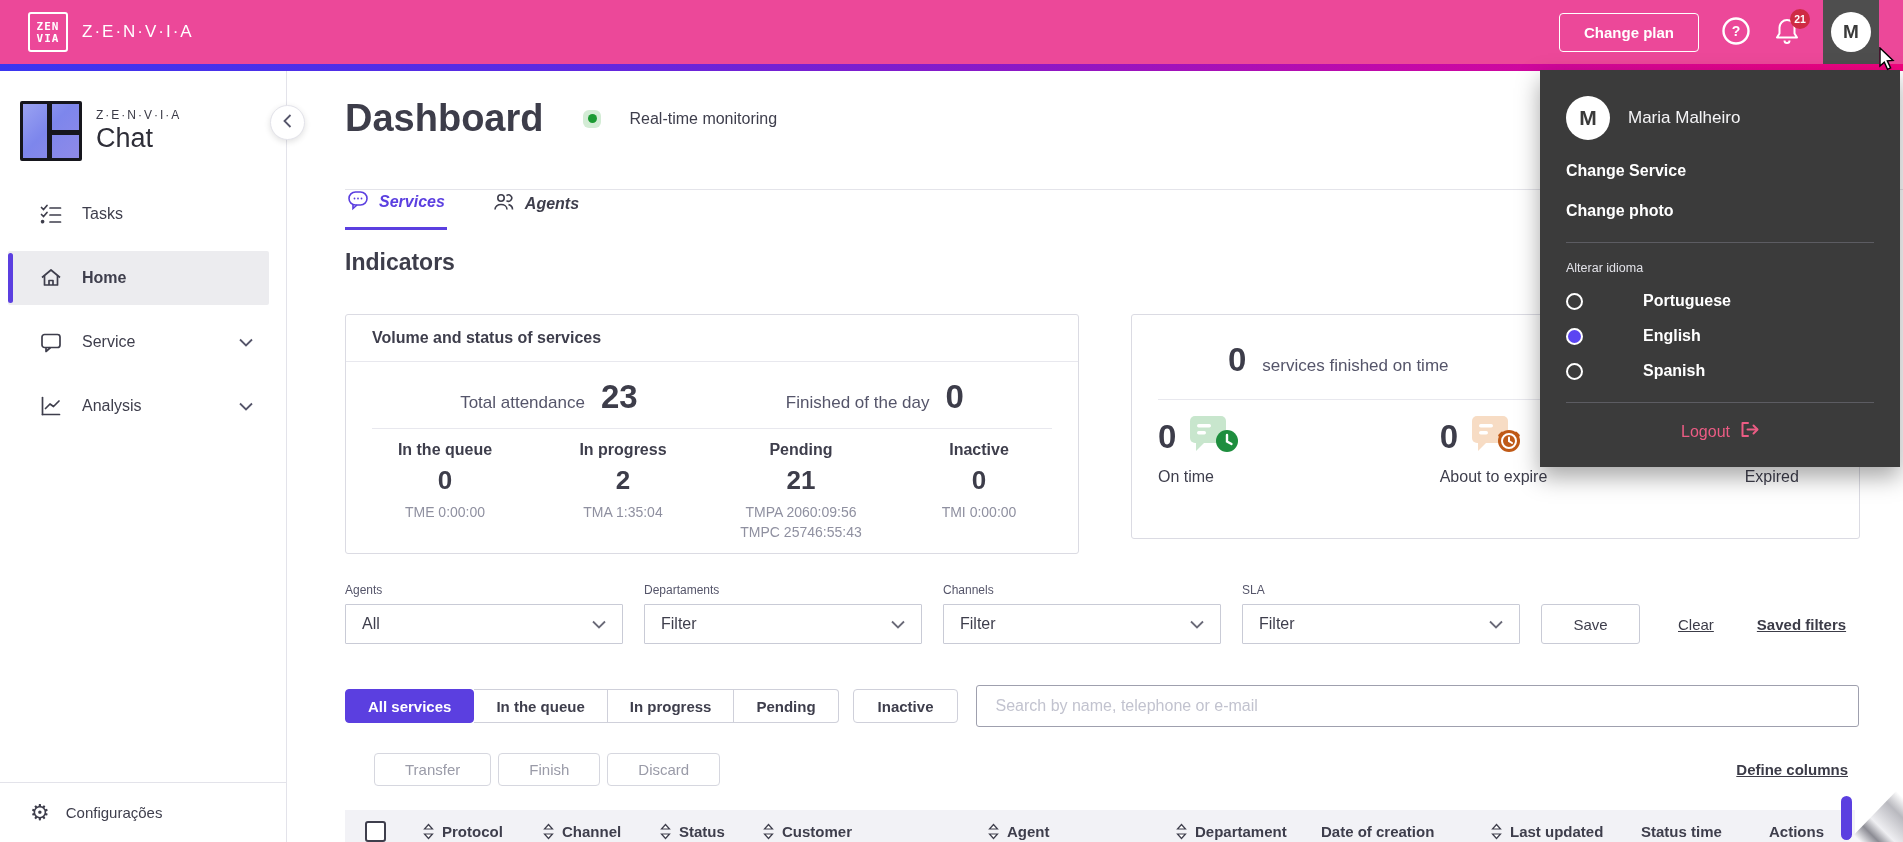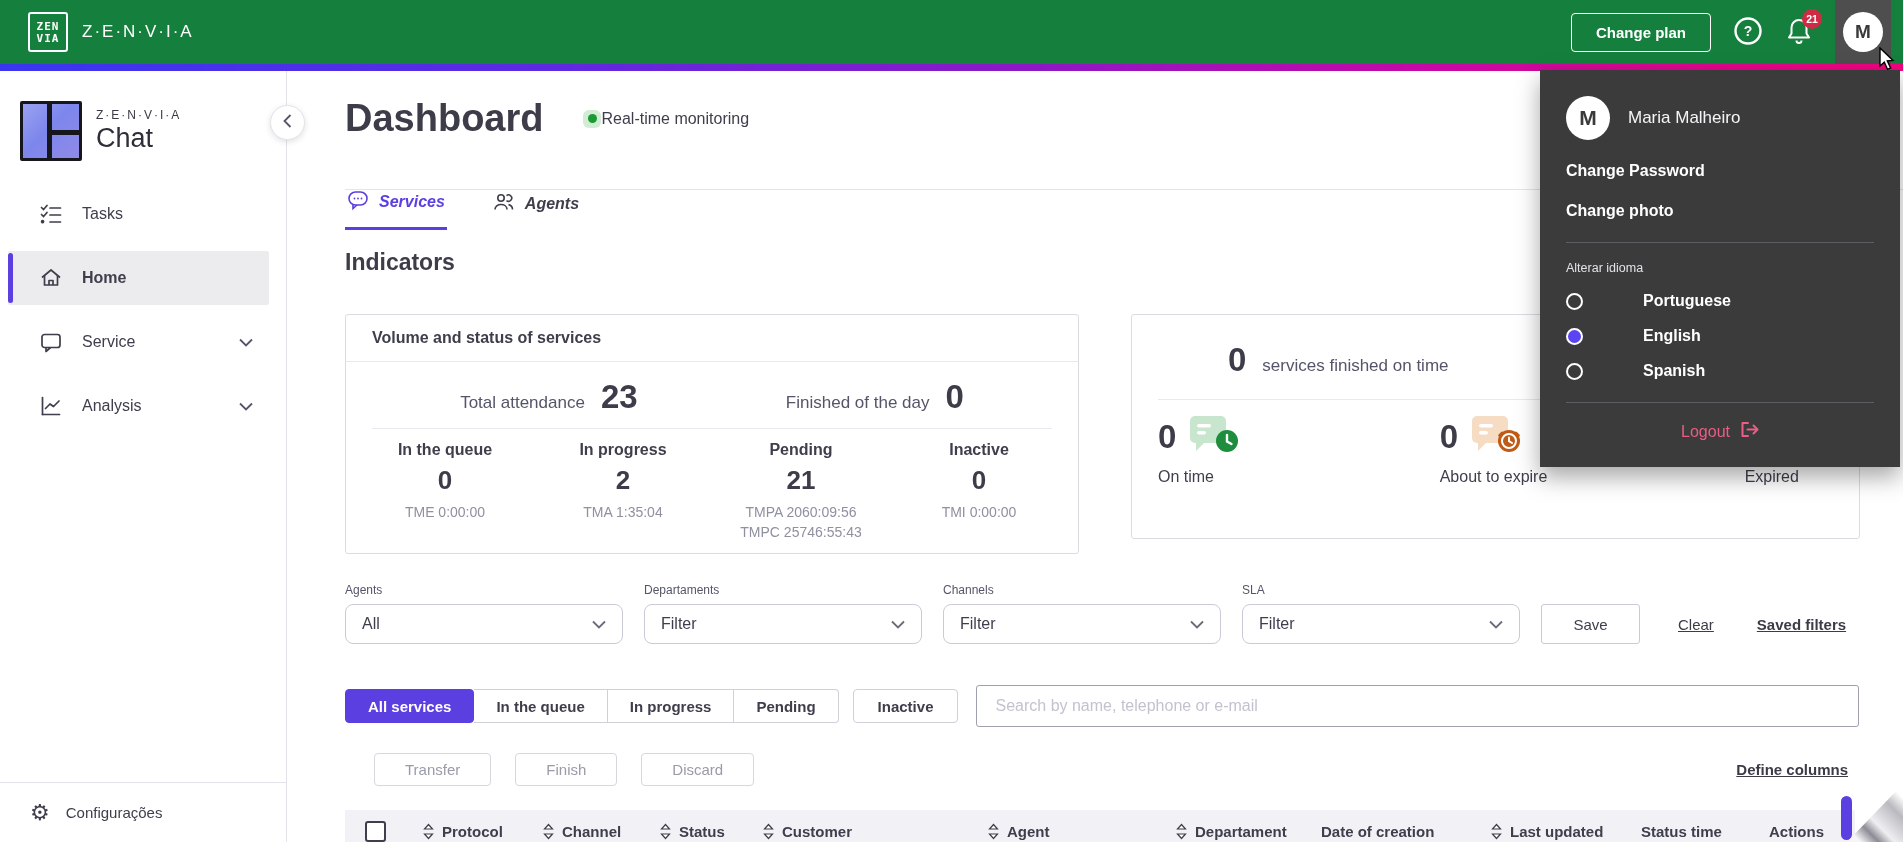--- a/index.html
+++ b/index.html
@@ -2,22 +2,22 @@
 <html><head>
 <meta charset="utf-8">
 <style>
   * { box-sizing: border-box; margin: 0; padding: 0; }
   html,body { width:1903px; height:842px; }
   body {
     position: relative; overflow: hidden; background: #fff;
     font-family: "Liberation Sans", sans-serif; color: #3e3e4c;
   }
   
-  .topbar { position:absolute; left:0; top:0; width:100%; height:64px; background:#15803d;
-    display:flex; align-items:center; justify-content:space-between; padding:0 12px 0 28px; z-index:30; }
+  .topbar { position:absolute; left:0; top:0; width:100%; height:64px; background:#ec4899;
+    display:flex; align-items:center; justify-content:space-between; padding:0 24px 0 28px; z-index:30; }
   .brand { display:flex; align-items:center; gap:14px; }
   .brand-logo { width:40px; height:40px; border:2px solid #fff; border-radius:3px;
     display:flex; flex-direction:column; align-items:center; justify-content:center; gap:1px; }
   .brand-logo span { color:#fff; font-family:"DejaVu Sans Mono", monospace; font-size:11px; font-weight:bold; line-height:11px; letter-spacing:1px; }
   .brand-text { color:#fff; font-size:17px; letter-spacing:2px; }
   .topbar-right { display:flex; align-items:center; gap:22px; height:100%; }
   .change-plan-btn { border:1px solid #fff; border-radius:4px; background:transparent; color:#fff;
     font-family:inherit; font-size:15px; font-weight:bold; padding:10px 24px; cursor:pointer; }
   .icon-btn { background:none; border:none; cursor:pointer; display:flex; align-items:center; position:relative; }
   .badge { position:absolute; top:-7px; right:-9px; background:#cf2b44; color:#fff; font-size:10.5px; font-weight:bold;
@@ -53,21 +53,21 @@
   .nav-label { font-size:16px; color:#3e3e4c; }
   .nav-chevron { margin-left:auto; margin-right:16px; color:#55556a; }
   .side-footer { position:absolute; left:0; right:0; bottom:0; height:60px; border-top:1px solid #e3e3ea;
     display:flex; align-items:center; padding-left:30px; gap:16px; cursor:pointer; }
   .gear-glyph { font-size:22px; color:#3e3e4c; line-height:1; }
   .side-footer span.lbl { font-size:15px; color:#3e3e4c; }
   
   .main { position:absolute; left:288px; top:71px; right:0; bottom:0; overflow:hidden; }
   .page-head { position:absolute; left:57px; top:26px; display:flex; align-items:center; gap:40px; }
   .page-title { font-size:38px; font-weight:bold; color:#3d3d4a; }
-  .rt-status { display:flex; align-items:center; gap:0; }
+  .rt-status { display:flex; align-items:center; gap:28px; }
   .rt-dot-wrap { width:18px; height:18px; border-radius:6px; background:#d3ecd5; display:flex; align-items:center; justify-content:center; }
   .rt-dot { width:9px; height:9px; border-radius:50%; background:#1b9a33; }
   .rt-label { font-size:16px; color:#3e3e4c; }
   .head-divider { position:absolute; left:57px; right:0; top:118px; border-top:1px solid #e4e4ea; }
   .tabs { position:absolute; left:57px; top:112px; display:flex; gap:42px;font-style:italic; }
   .tab { display:flex; align-items:center; gap:10px; padding:6px 2px 12px; cursor:pointer; font-size:16px; font-weight:bold; color:#3e3e4c; }
   .tab.active { color:#5b3fe0; border-bottom:3px solid #5b3fe0; }
   .section-title { position:absolute; left:57px; top:178px; font-size:23px; font-weight:bold; color:#3d3d4a; }
   
   .card { position:absolute; background:#fff; border:1px solid #dbdbe3; border-radius:3px; }
@@ -86,21 +86,21 @@
   .sla-summary { display:flex; align-items:baseline; gap:16px; padding:26px 0 20px 96px; }
   .sla-stats { display:flex; justify-content:space-between; padding:14px 30px 0 26px; }
   .sla-col { display:flex; flex-direction:column; }
   .sla-top { display:flex; align-items:center; gap:10px; }
   .sla-num { font-size:33px; font-weight:bold; color:#3d3d4a; }
   .sla-label { font-size:16px; color:#3e3e4c; margin-top:8px; }
   
   .filters { position:absolute; left:57px; top:512px; display:flex; align-items:flex-end; }
   .filter-field { width:278px; margin-right:21px; }
   .filter-label { font-size:12px; color:#55556a; margin-bottom:7px; }
-  .select-box { height:40px; border:1px solid #c9cbd6; border-radius:8px; display:flex; align-items:center;
+  .select-box { height:40px; border:1px solid #c9cbd6; border-radius:1px; display:flex; align-items:center;
     justify-content:space-between; padding:0 16px; cursor:pointer; background:#fff; }
   .select-value { font-size:16px; color:#3e3e4c; }
   .save-btn { height:40px; width:99px; border:1px solid #c9cbd6; border-radius:3px; background:#fff;
     font-family:inherit; font-size:15px; color:#3e3e4c; cursor:pointer; margin-right:38px; }
   .link { font-size:15px; color:#3c3c48; text-decoration:underline; cursor:pointer; }
   .link.strong { font-weight:bold; }
   .filters .link { margin-bottom:11px; }
   .filters .link + .link { margin-left:43px; }
   
   .status-row { position:absolute; left:57px; right:44px; top:614px; display:flex; align-items:center; }
@@ -109,21 +109,21 @@
     font-family:inherit; font-size:15px; font-weight:bold; color:#3e3e4c; cursor:pointer; }
   .seg-btn:first-child { border-left-width:1px; border-radius:4px 0 0 4px; }
   .seg-btn:last-child { border-radius:0 4px 4px 0; }
   .seg-btn.active { background:#5b3fe0; border-color:#5b3fe0; color:#fff; border-radius:4px; }
   .inactive-btn { height:34px; padding:0 24px; margin-left:14px; background:#fff; border:1px solid #cfd0da;
     border-radius:4px; font-family:inherit; font-size:15px; font-weight:bold; color:#3e3e4c; cursor:pointer; }
   .search-input { flex:1; margin-left:18px; height:42px; border:1px solid #9fa0ae; border-radius:3px;
     font-family:inherit; font-size:16px; padding:0 18px; color:#3e3e4c; }
   .search-input::placeholder { color:#c2c3cf; }
   
-  .actions-row { position:absolute; left:57px; top:682px; display:flex; gap:24px;padding-left:29px; }
+  .actions-row { position:absolute; left:57px; top:682px; display:flex; gap:7px;padding-left:29px; }
   .ghost-btn { height:33px; padding:0 30px; background:#fff; border:1px solid #d6d7df; border-radius:4px;
     font-family:inherit; font-size:15px; color:#9a9ba8; cursor:pointer; }
   .define-cols { position:absolute; right:55px; top:690px; font-weight:bold; }
   
   .table-head { position:absolute; left:57px; right:48px; top:739px; height:42px; background:#f2f2f6;
     display:flex; align-items:center; padding-left:20px; }
   .th-check { width:58px; display:flex; align-items:center; }
   .checkbox { width:21px; height:21px; border:2px solid #3e3e4c; border-radius:3px; background:#fff; cursor:pointer; }
   .th { display:flex; align-items:center; gap:8px; font-size:15px; font-weight:bold; color:#3e3e4c; }
   .w-protocol{width:120px}.w-channel{width:117px}.w-status{width:103px}.w-customer{width:225px}
@@ -547,21 +547,21 @@
       <span>Actions</span>
     </div>
   </div>
 </main>
 
 <div class="user-menu">
   <div class="um-profile">
     <span class="um-avatar">M</span>
     <span class="um-name">Maria Malheiro</span>
   </div>
-  <div class="um-item">Change Password</div>
+  <div class="um-item">Change Service</div>
   <div class="um-item">Change photo</div>
   <div class="um-divider"></div>
   <div class="um-lang-label">Alterar idioma</div>
   <div class="um-radio-row">
     <span class="radio"></span>
     <span class="lbl">Portuguese</span>
   </div>
   <div class="um-radio-row">
     <span class="radio checked"></span>
     <span class="lbl">English</span>

